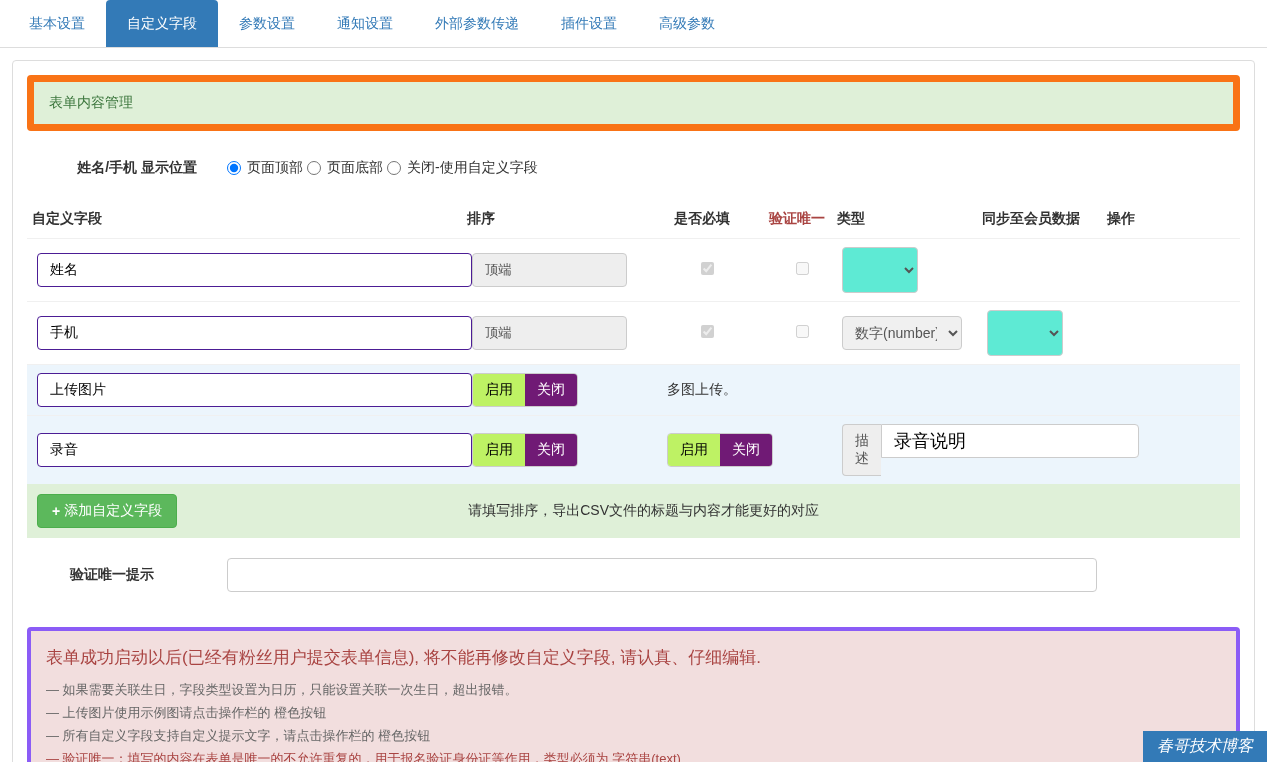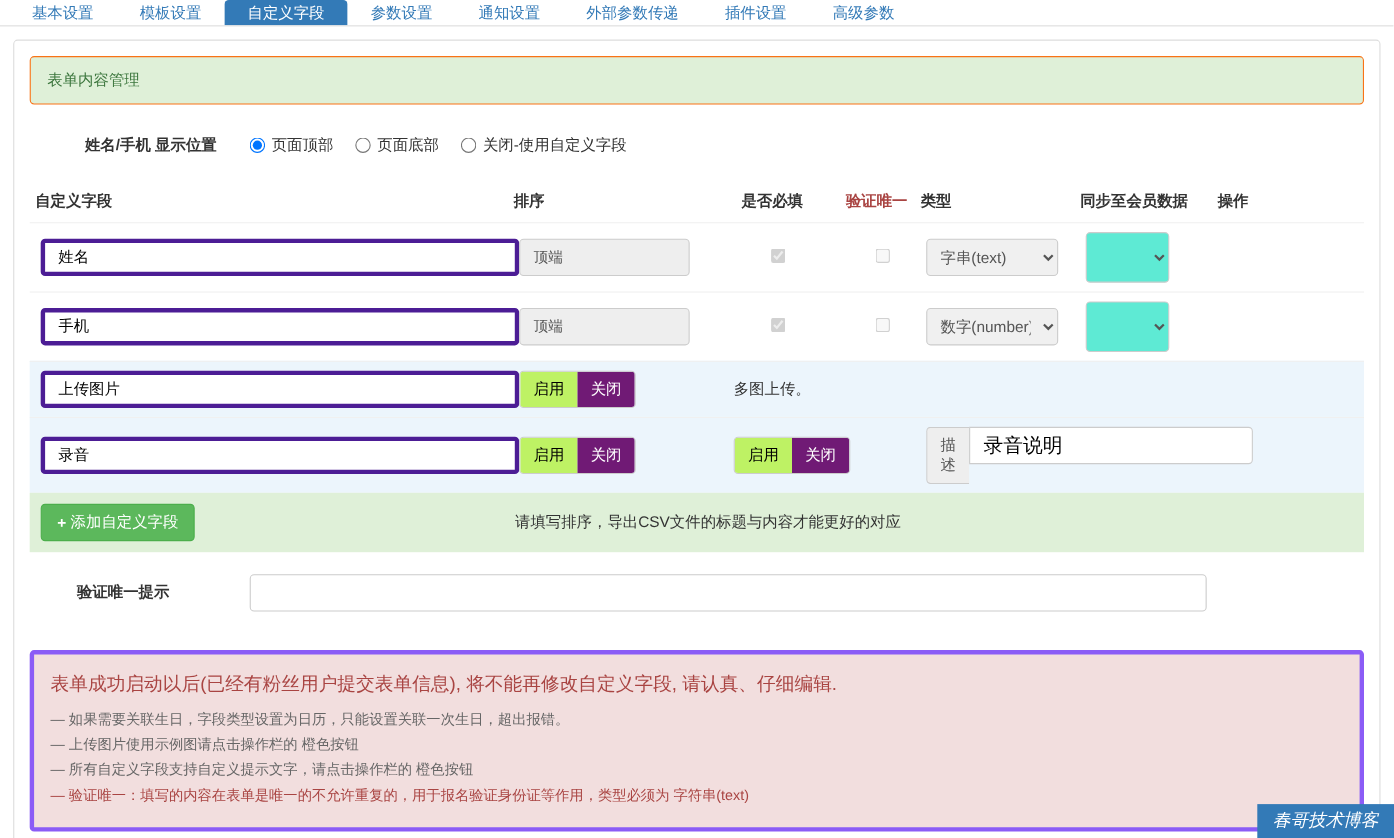--- a/index.html
+++ b/index.html
@@ -1,47 +1,47 @@
 <!DOCTYPE html>
 <html><head>
   <meta charset="utf-8">
   <style>
     * { box-sizing: border-box; margin: 0; padding: 0; }
     body { font-family: "Microsoft YaHei", Arial, sans-serif; font-size: 14px; color: #333; background: #fff; }
     
     .tabs { display: flex; border-bottom: 1px solid #ddd; padding: 0 8px; }
-    .tab { padding: 2px 20px; color: #337ab7; cursor: pointer; border: 1px solid transparent; border-bottom: none; text-align: right; }
+    .tab { padding: 14px 20px; color: #337ab7; cursor: pointer; border: 1px solid transparent; border-bottom: none; text-align: right; }
     .tab.active { background: #337ab7; color: #fff; border-radius: 4px 4px 0 0; }
     
     .page-content { padding: 12px; }
     .panel { border: 1px solid #ddd; border-radius: 4px; padding: 14px; }
     
-    .section-header { background: #dff0d8; color: #3c763d; padding: 12px 15px; border: 1px solid #f97316; border-radius: 4px; margin-bottom: 20px; }
+    .section-header { background: #dff0d8; color: #3c763d; padding: 12px 15px; border: 7px solid #f97316; border-radius: 4px; margin-bottom: 20px; }
     
     .form-row { display: flex; align-items: center; padding: 8px 0; }
     .form-label { width: 200px; text-align: right; padding-right: 30px; font-weight: bold; }
     
-    .radio-group { display: flex; gap: 20px; align-items: flex-end; }
+    .radio-group { display: flex; gap: 4px; align-items: flex-end; }
     .radio-item { display: flex; align-items: center; gap: 6px; }
     .radio-item input[type="radio"] { width: 14px; height: 14px; }
     
     .field-table { margin-top: 15px; }
     .field-header { display: flex; padding: 10px 0; font-weight: bold; }
     .col-name { width: 440px; padding-left: 5px; }
     .col-sort { width: 180px; }
     .col-required { width: 110px; text-align: center; }
     .col-unique { width: 80px; text-align: center; color: #a94442; }
     .col-type { width: 145px; }
     .col-sync { width: 125px; }
     .col-action { width: 100px; }
     
     .field-row { display: flex; align-items: center; padding: 8px 5px; border-top: 1px solid #f0f0f0; }
     .field-row.highlighted { background: #ecf5fc; }
     
-    .input-text { width: 435px; height: 34px; padding: 6px 12px; border: 4px solid #4c1d95; border-radius: 4px; font-size: 14px; }
+    .input-text { width: 435px; height: 34px; padding: 6px 12px; border: 1px solid #4c1d95; border-radius: 4px; font-size: 14px; }
     .input-sort { width: 155px; height: 34px; padding: 6px 12px; border: 1px solid #ccc; border-radius: 4px; background: #eee; color: #555; }
     .select { width: 120px; height: 34px; padding: 6px 8px; border: 1px solid #ccc; border-radius: 4px; background: #f0f0f0; font-size: 14px; color: #555; }
     .select-sm { width: 76px; height: 34px; padding: 22px 8px; border: 1px solid #ccc; border-radius: 4px; background: #5eead4; font-size: 14px; color: #555; }
     
     .checkbox-cell { width: 110px; text-align: center; }
     .checkbox-cell-unique { width: 80px; text-align: center; }
     .type-cell { width: 145px; }
     .sync-cell { width: 125px; }
     
     .btn-group { display: inline-flex; border-radius: 4px; overflow: hidden; border: 1px solid #ccc; }
@@ -69,21 +69,20 @@
     .alert-line { color: #666; margin: 5px 0; font-size: 13px; }
     .alert-line.red { color: #a94442; }
     
     .watermark { position: fixed; bottom: 0; right: 0; background: #337ab7; color: #fff; padding: 5px 14px; font-size: 16px; font-style: italic; font-weight: 500; }
   </style>
 </head>
 <body>
 
 <div class="tabs">
   <div class="tab">基本设置</div>
-  <div class="tab">模板设置</div>
   <div class="tab active">自定义字段</div>
   <div class="tab">参数设置</div>
   <div class="tab">通知设置</div>
   <div class="tab">外部参数传递</div>
   <div class="tab">插件设置</div>
   <div class="tab">高级参数</div>
 </div>
 
 <div class="page-content">
   <div class="panel">
@@ -116,21 +115,20 @@
         <div class="col-type">类型</div>
         <div class="col-sync">同步至会员数据</div>
         <div class="col-action">操作</div>
       </div>
 
       <div class="field-row">
         <div class="col-name"><input type="text" class="input-text" value="姓名" style=""></div>
         <div class="col-sort"><input type="text" class="input-sort" readonly="" value="顶端" style=""></div>
         <div class="checkbox-cell"><input type="checkbox" checked="" disabled="" style=""></div>
         <div class="checkbox-cell-unique"><input type="checkbox" disabled="" style=""></div>
-        <div class="type-cell"><select class="select"><option>字串(text)</option></select></div>
         <div class="sync-cell"><select class="select-sm"><option>真实姓名</option></select></div>
       </div>
 
       <div class="field-row">
         <div class="col-name"><input type="text" class="input-text" value="手机" style=""></div>
         <div class="col-sort"><input type="text" class="input-sort" readonly="" value="顶端" style=""></div>
         <div class="checkbox-cell"><input type="checkbox" checked="" disabled="" style=""></div>
         <div class="checkbox-cell-unique"><input type="checkbox" disabled="" style=""></div>
         <div class="type-cell"><select class="select"><option>数字(number)</option></select></div>
         <div class="sync-cell"><select class="select-sm"><option>手机号码</option></select></div>

